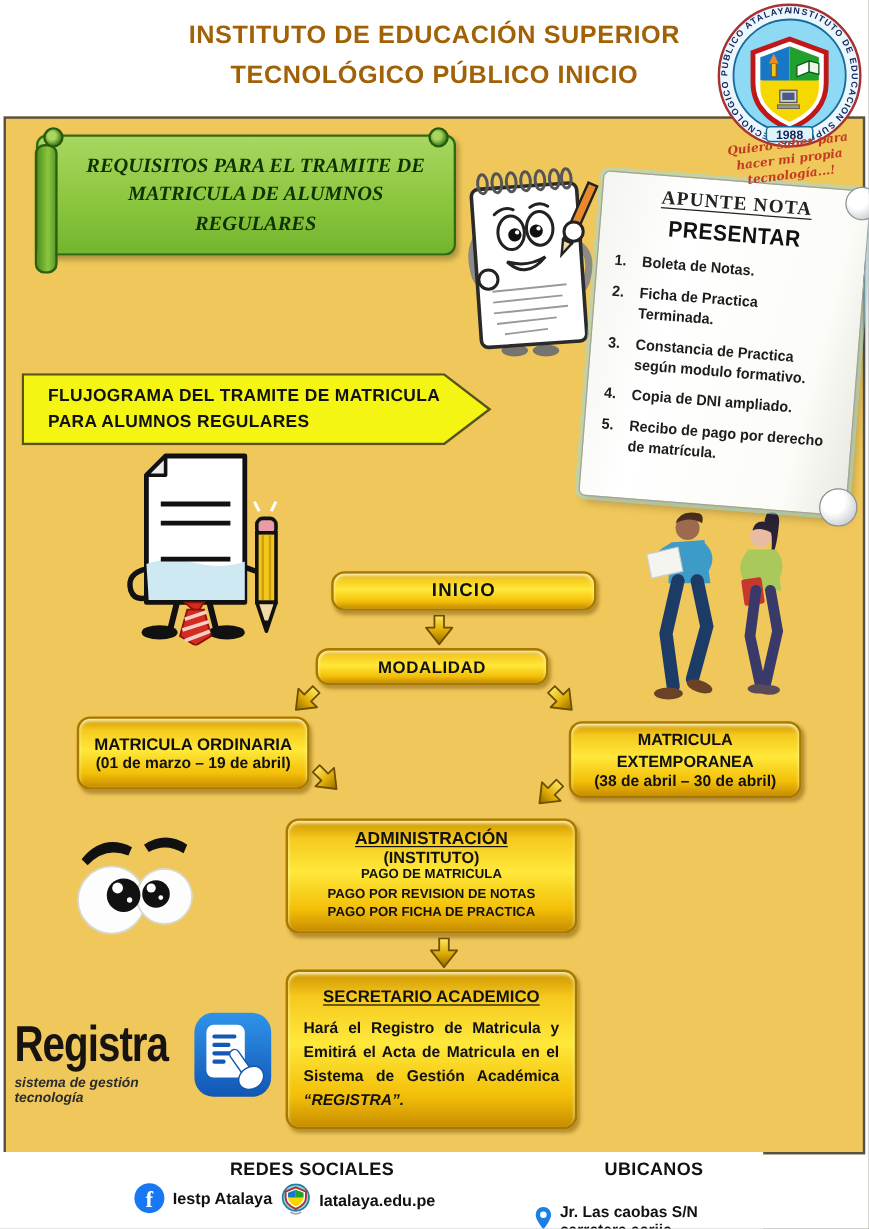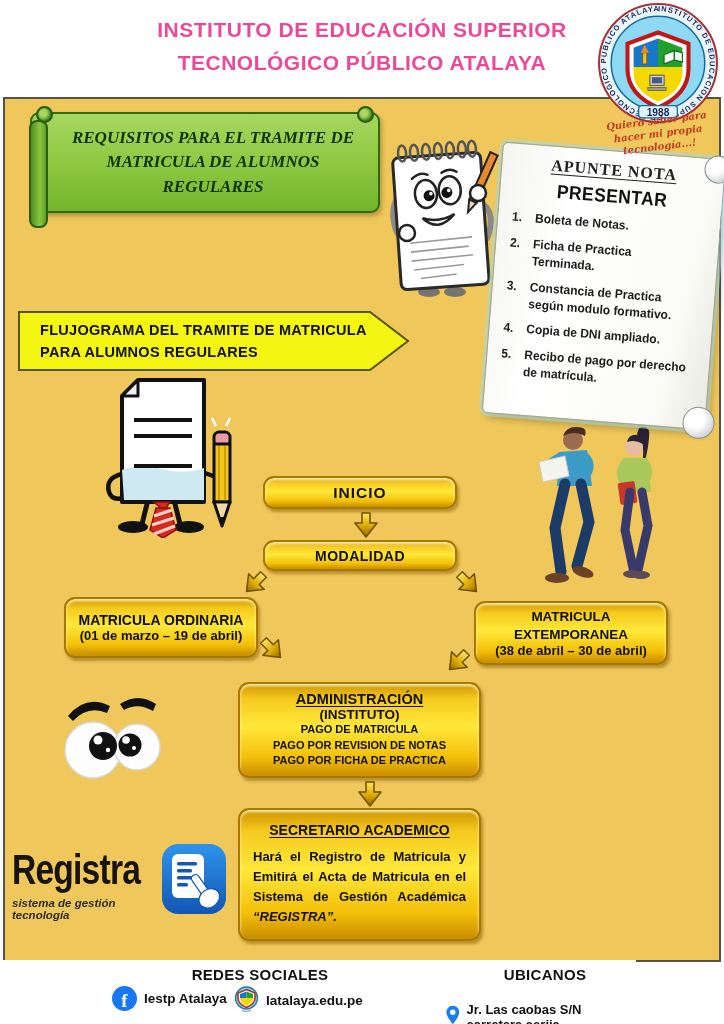--- a/index.html
+++ b/index.html
@@ -1,21 +1,21 @@
 <!DOCTYPE html>
 <html><head>
 <meta charset="utf-8">
 <style>
   html,body{margin:0;padding:0;background:#888;}
   #poster{position:relative;width:724px;height:1024px;background:#ffffff;overflow:hidden;
           font-family:"Liberation Sans",sans-serif;-webkit-font-smoothing:antialiased;}
 
   
   .hdr-title{position:absolute;left:0;top:14px;width:724px;text-align:center;
-             color:#ec4899;font-weight:bold;font-size:21px;line-height:1.55;letter-spacing:.5px;}
+             color:#a16207;font-weight:bold;font-size:21px;line-height:1.55;letter-spacing:.5px;}
   .logo-wrap{position:absolute;left:597px;top:2px;width:122px;height:122px;z-index:5;}
   .tagline{position:absolute;left:598px;top:114px;width:120px;text-align:center;z-index:5;
            font-family:"DejaVu Serif",serif;font-style:italic;font-weight:bold;
            font-size:10px;line-height:1.3;color:#c23b22;transform:rotate(-7deg);}
 
   
   .body-bg{position:absolute;left:3px;top:97px;width:714px;height:861px;
            background:#f0c75a;border:2px solid #55524a;}
 
   
@@ -112,21 +112,21 @@
           <stop offset="1" stop-color="#1256b4"></stop>
       </linearGradient>
       <g id="arrowshape">
         <polygon points="8,1 16,1 16,11 23,11 12,25 1,11 8,11" fill="url(#goldg)" stroke="#6e4f00" stroke-width="1.5" stroke-linejoin="round"></polygon>
       </g>
     </defs>
   </svg>
 
   <div class="hdr-title">
     <div>INSTITUTO DE EDUCACIÓN SUPERIOR</div>
-    <div>TECNOLÓGICO PÚBLICO ATALAYA</div>
+    <div>TECNOLÓGICO PÚBLICO INICIO</div>
   </div>
 
   <div class="logo-wrap">
     <svg width="122" height="122" viewBox="0 0 120 120">
       <circle cx="60" cy="60" r="58" fill="#eaf7fd" stroke="#a63333" stroke-width="2"></circle>
       <circle cx="60" cy="60" r="46" fill="#8ed9f4" stroke="#1a6a9a" stroke-width="1.5"></circle>
       <path id="ringp" d="M 60,9 A 51,51 0 1 1 59.9,9" fill="none"></path>
       <text font-size="7.3" font-weight="bold" fill="#16245e" letter-spacing="1">
         <textPath href="#ringp">INSTITUTO DE EDUCACION SUPERIOR TECNOLOGICO PUBLICO ATALAYA</textPath>
       </text>
@@ -284,21 +284,21 @@
       <path d="M90,42 q-8,10 -2,20" fill="none" stroke="#a9c95c" stroke-width="7" stroke-linecap="round"></path>
       <path d="M110,42 q8,10 -2,24" fill="none" stroke="#a9c95c" stroke-width="7" stroke-linecap="round"></path>
       <rect x="84" y="62" width="17" height="22" rx="2" fill="#c8372d" transform="rotate(-8 92 73)"></rect>
       <polyline points="95,72 90,110 98,148" fill="none" stroke="#3a3a6a" stroke-width="9" stroke-linecap="round"></polyline>
       <polyline points="107,72 113,106 103,150" fill="none" stroke="#3a3a6a" stroke-width="9" stroke-linecap="round"></polyline>
       <ellipse cx="97" cy="154" rx="9" ry="4" fill="#5a4a5a"></ellipse>
       <ellipse cx="106" cy="155" rx="9" ry="4" fill="#5a4a5a"></ellipse>
     </g>
   </svg>
 
-  <div class="gbox" style="left:263px;top:476px;width:194px;height:33px">
+  <div class="gbox" style="left:276px;top:476px;width:221px;height:33px">
     <div class="l1">INICIO</div>
   </div>
 
   <svg class="garrow" style="left:354px;top:512px" width="24" height="26" viewBox="0 0 24 26">
       <use href="#arrowshape"></use>
     </svg>
 
   <div class="gbox" style="left:263px;top:540px;width:194px;height:31px">
     <div class="l2" style="font-size:14px;letter-spacing:.5px">MODALIDAD</div>
   </div>

